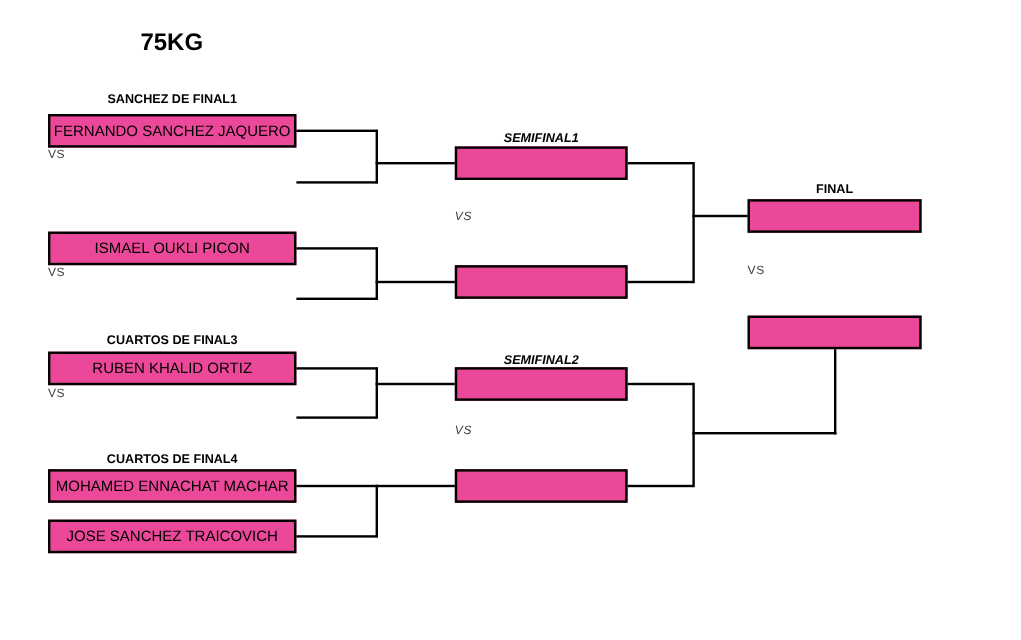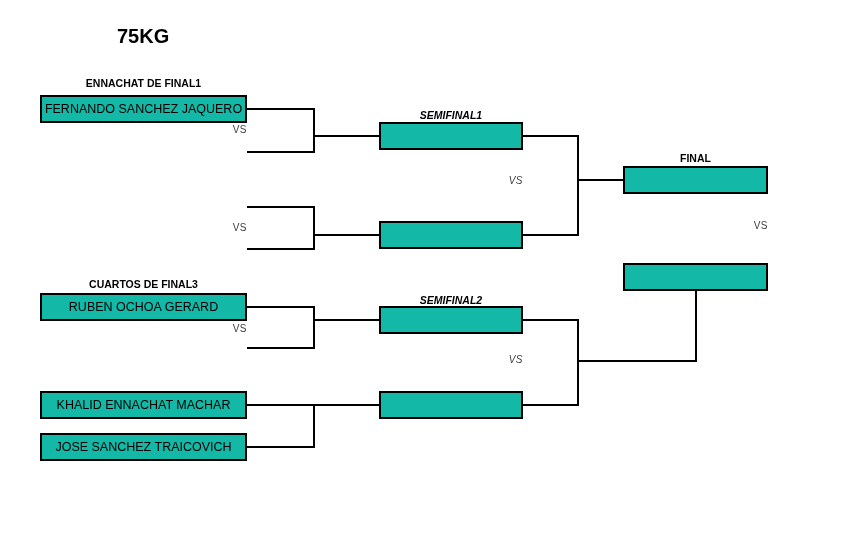--- a/index.html
+++ b/index.html
@@ -10,53 +10,55 @@
   .title {
     position:absolute; left:117px; top:25px;
     font-size:20px; font-weight:bold; color:#000;
   }
   .heading {
     position:absolute; text-align:center; font-weight:bold;
     font-size:10.5px; color:#000; white-space:nowrap;
   }
   .slot {
     position:absolute; box-sizing:border-box; height:28px;
-    border:2px solid #000; background:#14b8a6;
+    border:2px solid #000; background:#ec4899;
     display:flex; align-items:center; justify-content:center;
     font-size:12.5px; color:#000; white-space:nowrap; overflow:hidden;
   }
   .vs {
-    position:absolute; height:14px; line-height:14px; text-align:right;
+    position:absolute; height:14px; line-height:14px; text-align:left;
     font-size:10px; color:#3d3d3d; letter-spacing:0.5px;
   }
   .lh { position:absolute; height:2px; background:#000; }
   .lv { position:absolute; width:2px;  background:#000; }
   
   .colA { left:40px;  width:207px; }
   .colB { left:379px; width:144px;font-style:italic; }
   .colC { left:623px; width:145px; }
 </style>
 </head>
 <body>
 
 <div class="stage">
 
   <div class="title">75KG</div>
 
-  <div class="heading colA" style="top:77px">ENNACHAT DE FINAL1</div>
+  <div class="heading colA" style="top:77px">SANCHEZ DE FINAL1</div>
   <div class="slot colA" style="top:95px">FERNANDO SANCHEZ JAQUERO</div>
   <div class="vs colA" style="top:123px">VS</div>
 
+  <div class="slot colA" style="top:193px">ISMAEL OUKLI PICON</div>
   <div class="vs colA" style="top:221px">VS</div>
 
   <div class="heading colA" style="top:278px">CUARTOS DE FINAL3</div>
-  <div class="slot colA" style="top:293px">RUBEN OCHOA GERARD</div>
+  <div class="slot colA" style="top:293px">RUBEN KHALID ORTIZ</div>
   <div class="vs colA" style="top:322px">VS</div>
 
-  <div class="slot colA" style="top:391px">KHALID ENNACHAT MACHAR</div>
+  <div class="heading colA" style="top:377px">CUARTOS DE FINAL4</div>
+  <div class="slot colA" style="top:391px">MOHAMED ENNACHAT MACHAR</div>
   <div class="vs colA" style="top:420px"></div>
   <div class="slot colA" style="top:433px">JOSE SANCHEZ TRAICOVICH</div>
 
   <div class="heading colB" style="top:109px">SEMIFINAL1</div>
   <div class="slot colB" style="top:122px"></div>
   <div class="vs colB" style="top:174px">VS</div>
   <div class="slot colB" style="top:221px"></div>
 
   <div class="heading colB" style="top:294px">SEMIFINAL2</div>
   <div class="slot colB" style="top:306px"></div>

